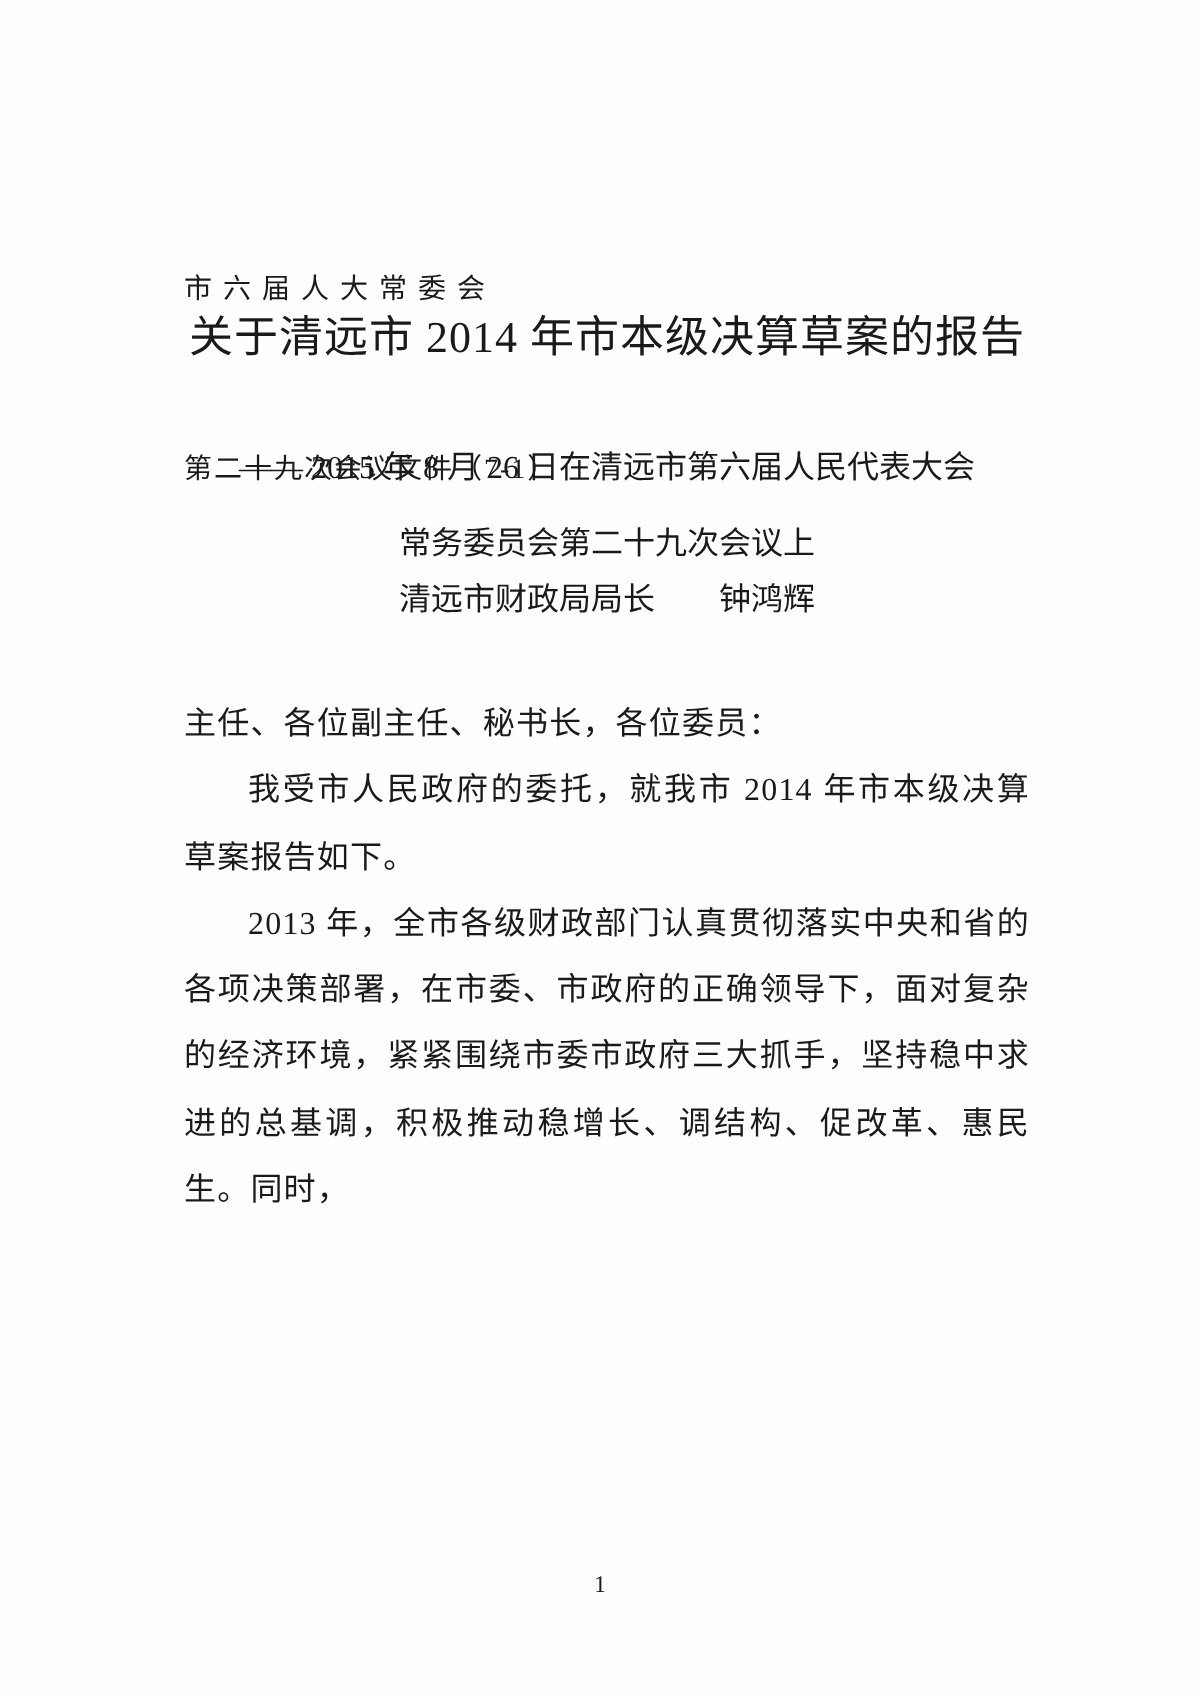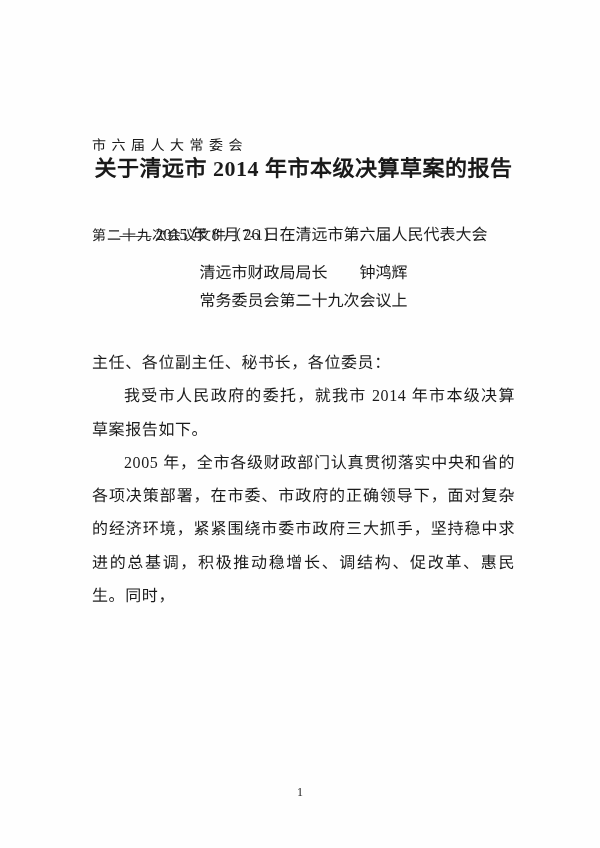--- a/index.html
+++ b/index.html
@@ -27,21 +27,21 @@
     white-space: pre;
   }
   .doc-title {
     position: absolute;
     top: 150px;
     left: 92px;
     right: 85px;
     margin: 0;
     text-align: center;
     font-size: 22px;
-    font-weight: bold;
+    font-weight: normal;
     letter-spacing: 0.5px;
   }
   .doc-subtitle {
     position: absolute;
     top: 221px;
     left: 92px;
     right: 85px;
     text-align: center;
     font-size: 16px;
     line-height: 28px;
@@ -84,25 +84,25 @@
 
   <div class="doc-header">
     <div class="doc-header-line">市 六 届 人 大 常 委 会</div>
     <div class="doc-header-line">第二十九次会议文件（7-1）</div>
   </div>
 
   <h1 class="doc-title">关于清远市 2014 年市本级决算草案的报告</h1>
 
   <div class="doc-subtitle">
     <div class="subtitle-line subtitle-line-1">—— 2015 年 8 月 26 日在清远市第六届人民代表大会</div>
+    <div class="subtitle-line">常务委员会第二十九次会议上</div>
     <div class="subtitle-line">清远市财政局局长　　钟鸿辉</div>
-    <div class="subtitle-line">常务委员会第二十九次会议上</div>
   </div>
 
   <div class="doc-body">
     <p class="salutation">主任、各位副主任、秘书长，各位委员：</p>
     <p class="para">我受市人民政府的委托，就我市 2014 年市本级决算草案报告如下。</p>
-    <p class="para">2005 年，全市各级财政部门认真贯彻落实中央和省的各项决策部署，在市委、市政府的正确领导下，面对复杂的经济环境，紧紧围绕市委市政府三大抓手，坚持稳中求进的总基调，积极推动稳增长、调结构、促改革、惠民生。同时，</p>
+    <p class="para">2013 年，全市各级财政部门认真贯彻落实中央和省的各项决策部署，在市委、市政府的正确领导下，面对复杂的经济环境，紧紧围绕市委市政府三大抓手，坚持稳中求进的总基调，积极推动稳增长、调结构、促改革、惠民生。同时，</p>
   </div>
 
   <div class="page-number">1</div>
 
 </div>
 
 </body></html>

